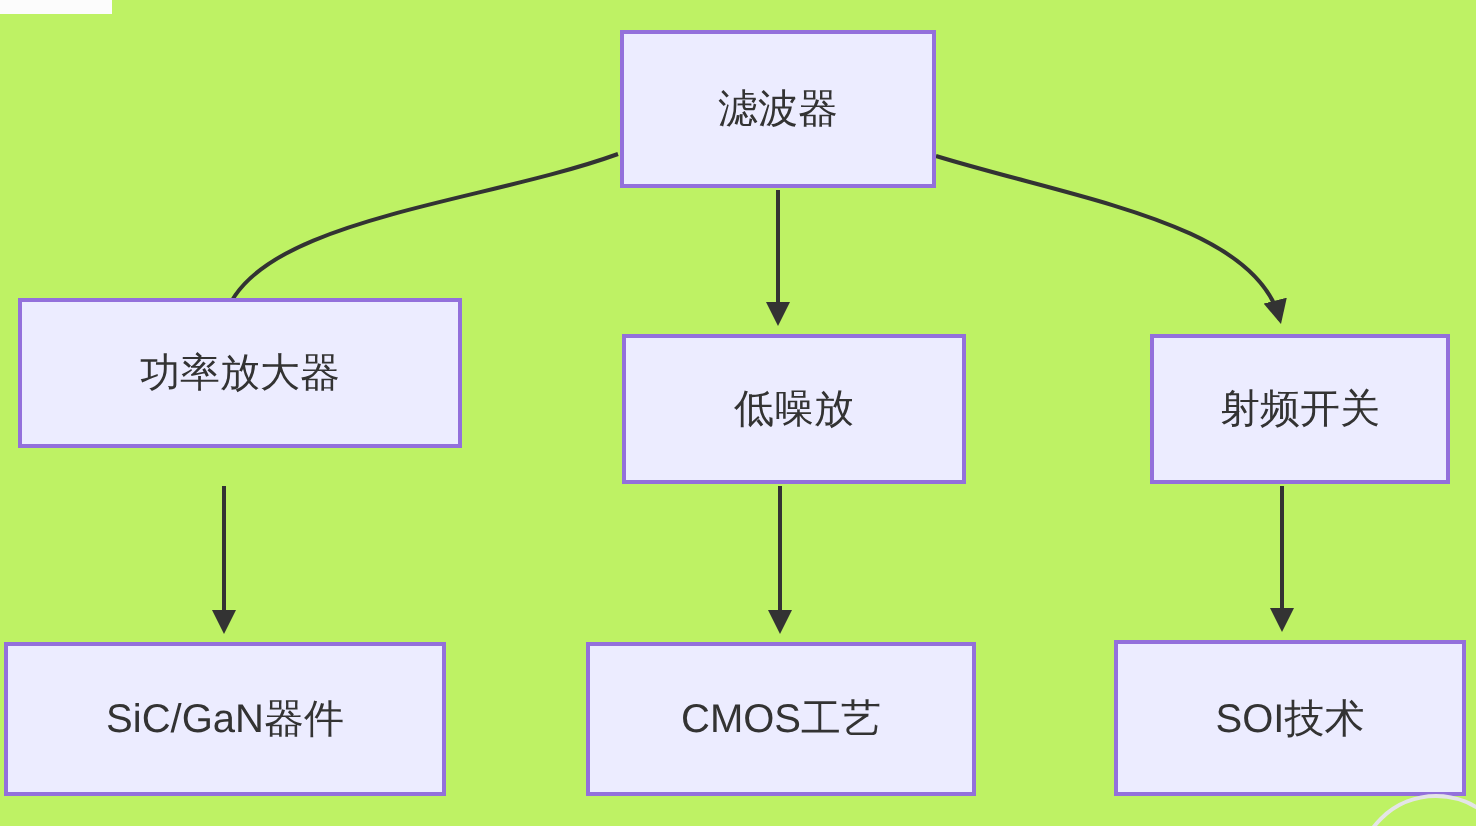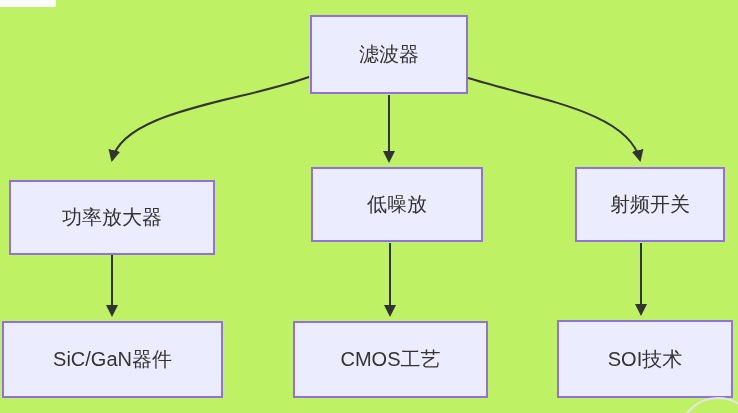--- a/index.html
+++ b/index.html
@@ -33,21 +33,21 @@
     border: 2px solid #9370DB;
     color: #333333;
     font-size: 20px;
     display: flex;
     align-items: center;
     justify-content: center;
     text-align: center;
     white-space: nowrap;
   }
   #n-filter   { left: 310px; top: 15px;  width: 158px; height: 79px; }
-  #n-poweramp { left: 9px;   top: 180px; width: 206px; height: 75px; }
+  #n-poweramp { left: 9px;   top: 149px; width: 222px; height: 75px; }
   #n-lna      { left: 311px; top: 167px; width: 172px; height: 75px; }
   #n-rfswitch { left: 575px; top: 167px; width: 150px; height: 75px; }
   #n-sicgan   { left: 2px;   top: 321px; width: 221px; height: 77px; }
   #n-cmos     { left: 293px; top: 321px; width: 195px; height: 77px; align-items: center; }
   #n-soi      { left: 557px; top: 320px; width: 176px; height: 78px; }
   .watermark-arc {
     position: absolute;
     left: 678px;
     top: 397px;
     width: 80px;

